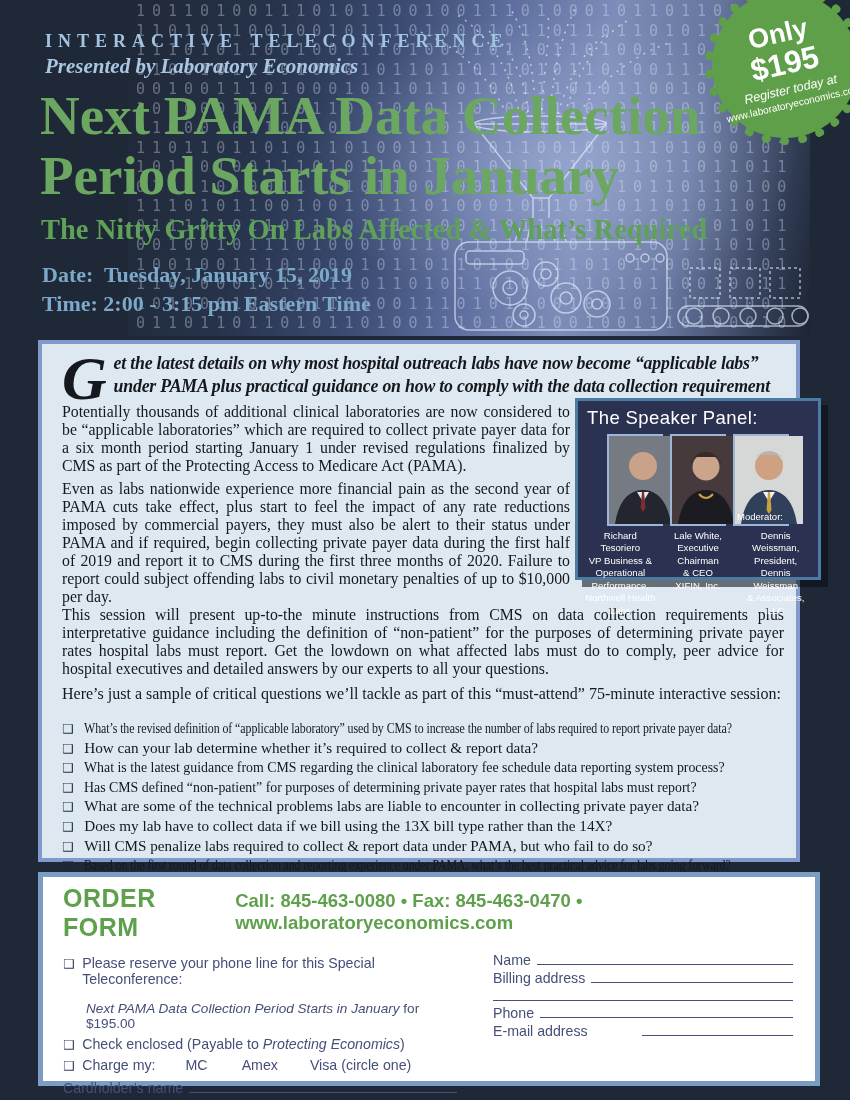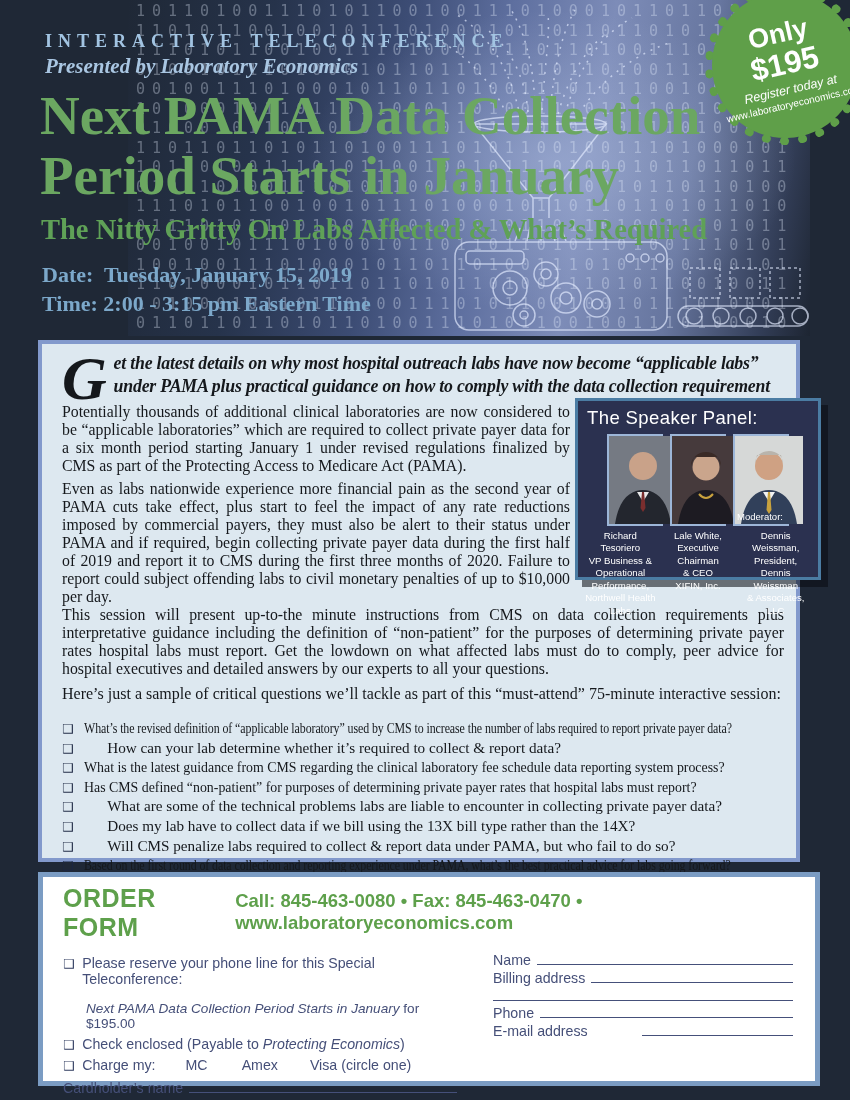--- a/index.html
+++ b/index.html
@@ -38,21 +38,21 @@
   .lead{font-style:italic;font-weight:700;font-size:17.8px;line-height:23px;letter-spacing:-0.2px;
       margin:0 0 4px 0;padding-right:6px;}
   .dropcap{float:left;font-size:62px;line-height:46px;font-style:italic;font-weight:700;margin:3px 7px 0 0;}
   .bodyp{width:508px;text-align:justify;font-size:15.8px;line-height:18px;margin:5px 0 0 0;}
   .bodyp.full{width:auto;padding-right:4px;line-height:18px;margin-top:0;}
   .sample-line{font-size:16px;margin-top:7px;}
   .q-list{list-style:none;margin:5px 0 0 0;padding:0;}
   .q-list li{display:flex;align-items:baseline;gap:11px;line-height:18.6px;white-space:nowrap;}
   .q-bullet{font-family:"DejaVu Sans",sans-serif;font-size:12.5px;color:#1c2742;flex:0 0 auto;}
   .q-text{display:inline-block;transform-origin:0 70%;}
-  .s1{font-size:15.2px;margin-left:23px;}
+  .s1{font-size:15.2px;}
   .s2{font-size:14.6px;transform:scaleX(.95);}
   .s3{font-size:14.2px;transform:scaleX(.84);letter-spacing:-0.1px;}
   
   .speaker-panel{position:absolute;left:575px;top:398px;width:246px;height:182px;z-index:4;box-sizing:border-box;
       background:#2b3150;border:3px solid #4b7ca3;box-shadow:7px 7px 0 rgba(8,10,16,.55);
       padding:5px 7px;font-family:"Liberation Sans",sans-serif;}
   .panel-title{color:#fff;font-size:18.5px;letter-spacing:.4px;margin:1px 0 5px 2px;}
   .photo-row,.caption-row{display:flex;gap:7px;justify-content:center;}
   .photo{width:56px;height:92px;box-sizing:border-box;border:2px solid #9db6d8;position:relative;flex:0 0 auto;}
   .photo svg{display:block;}

